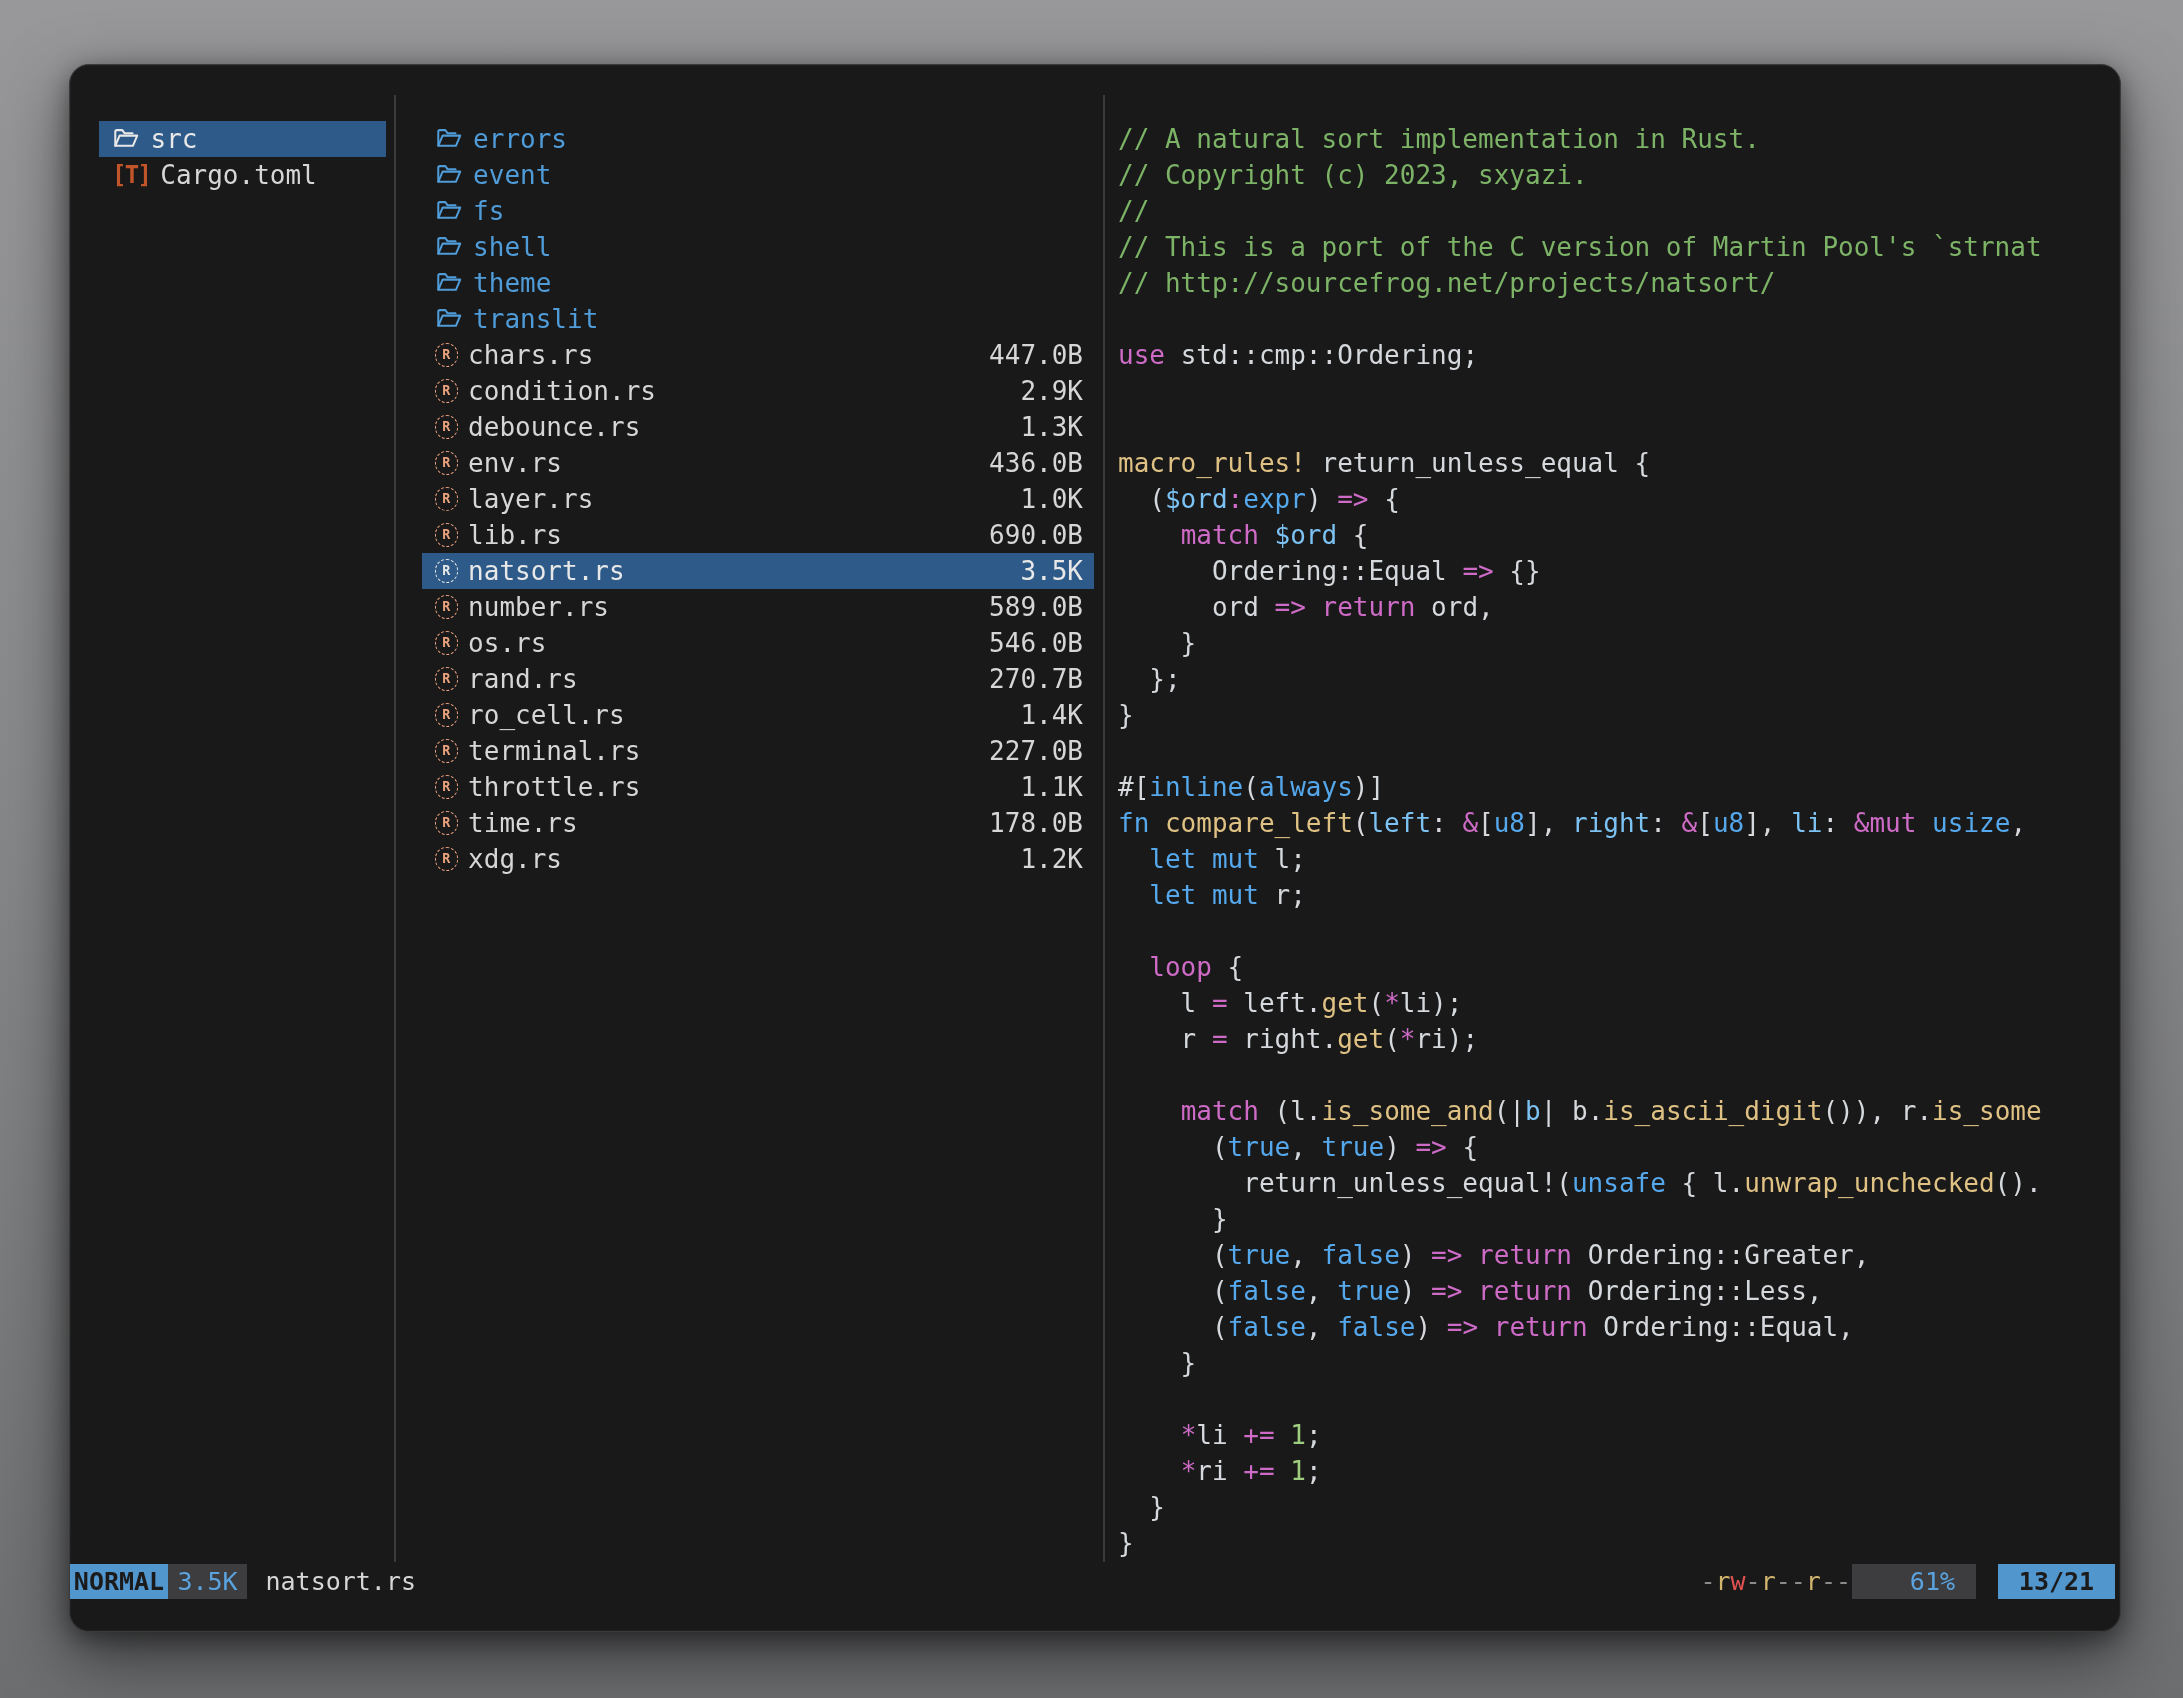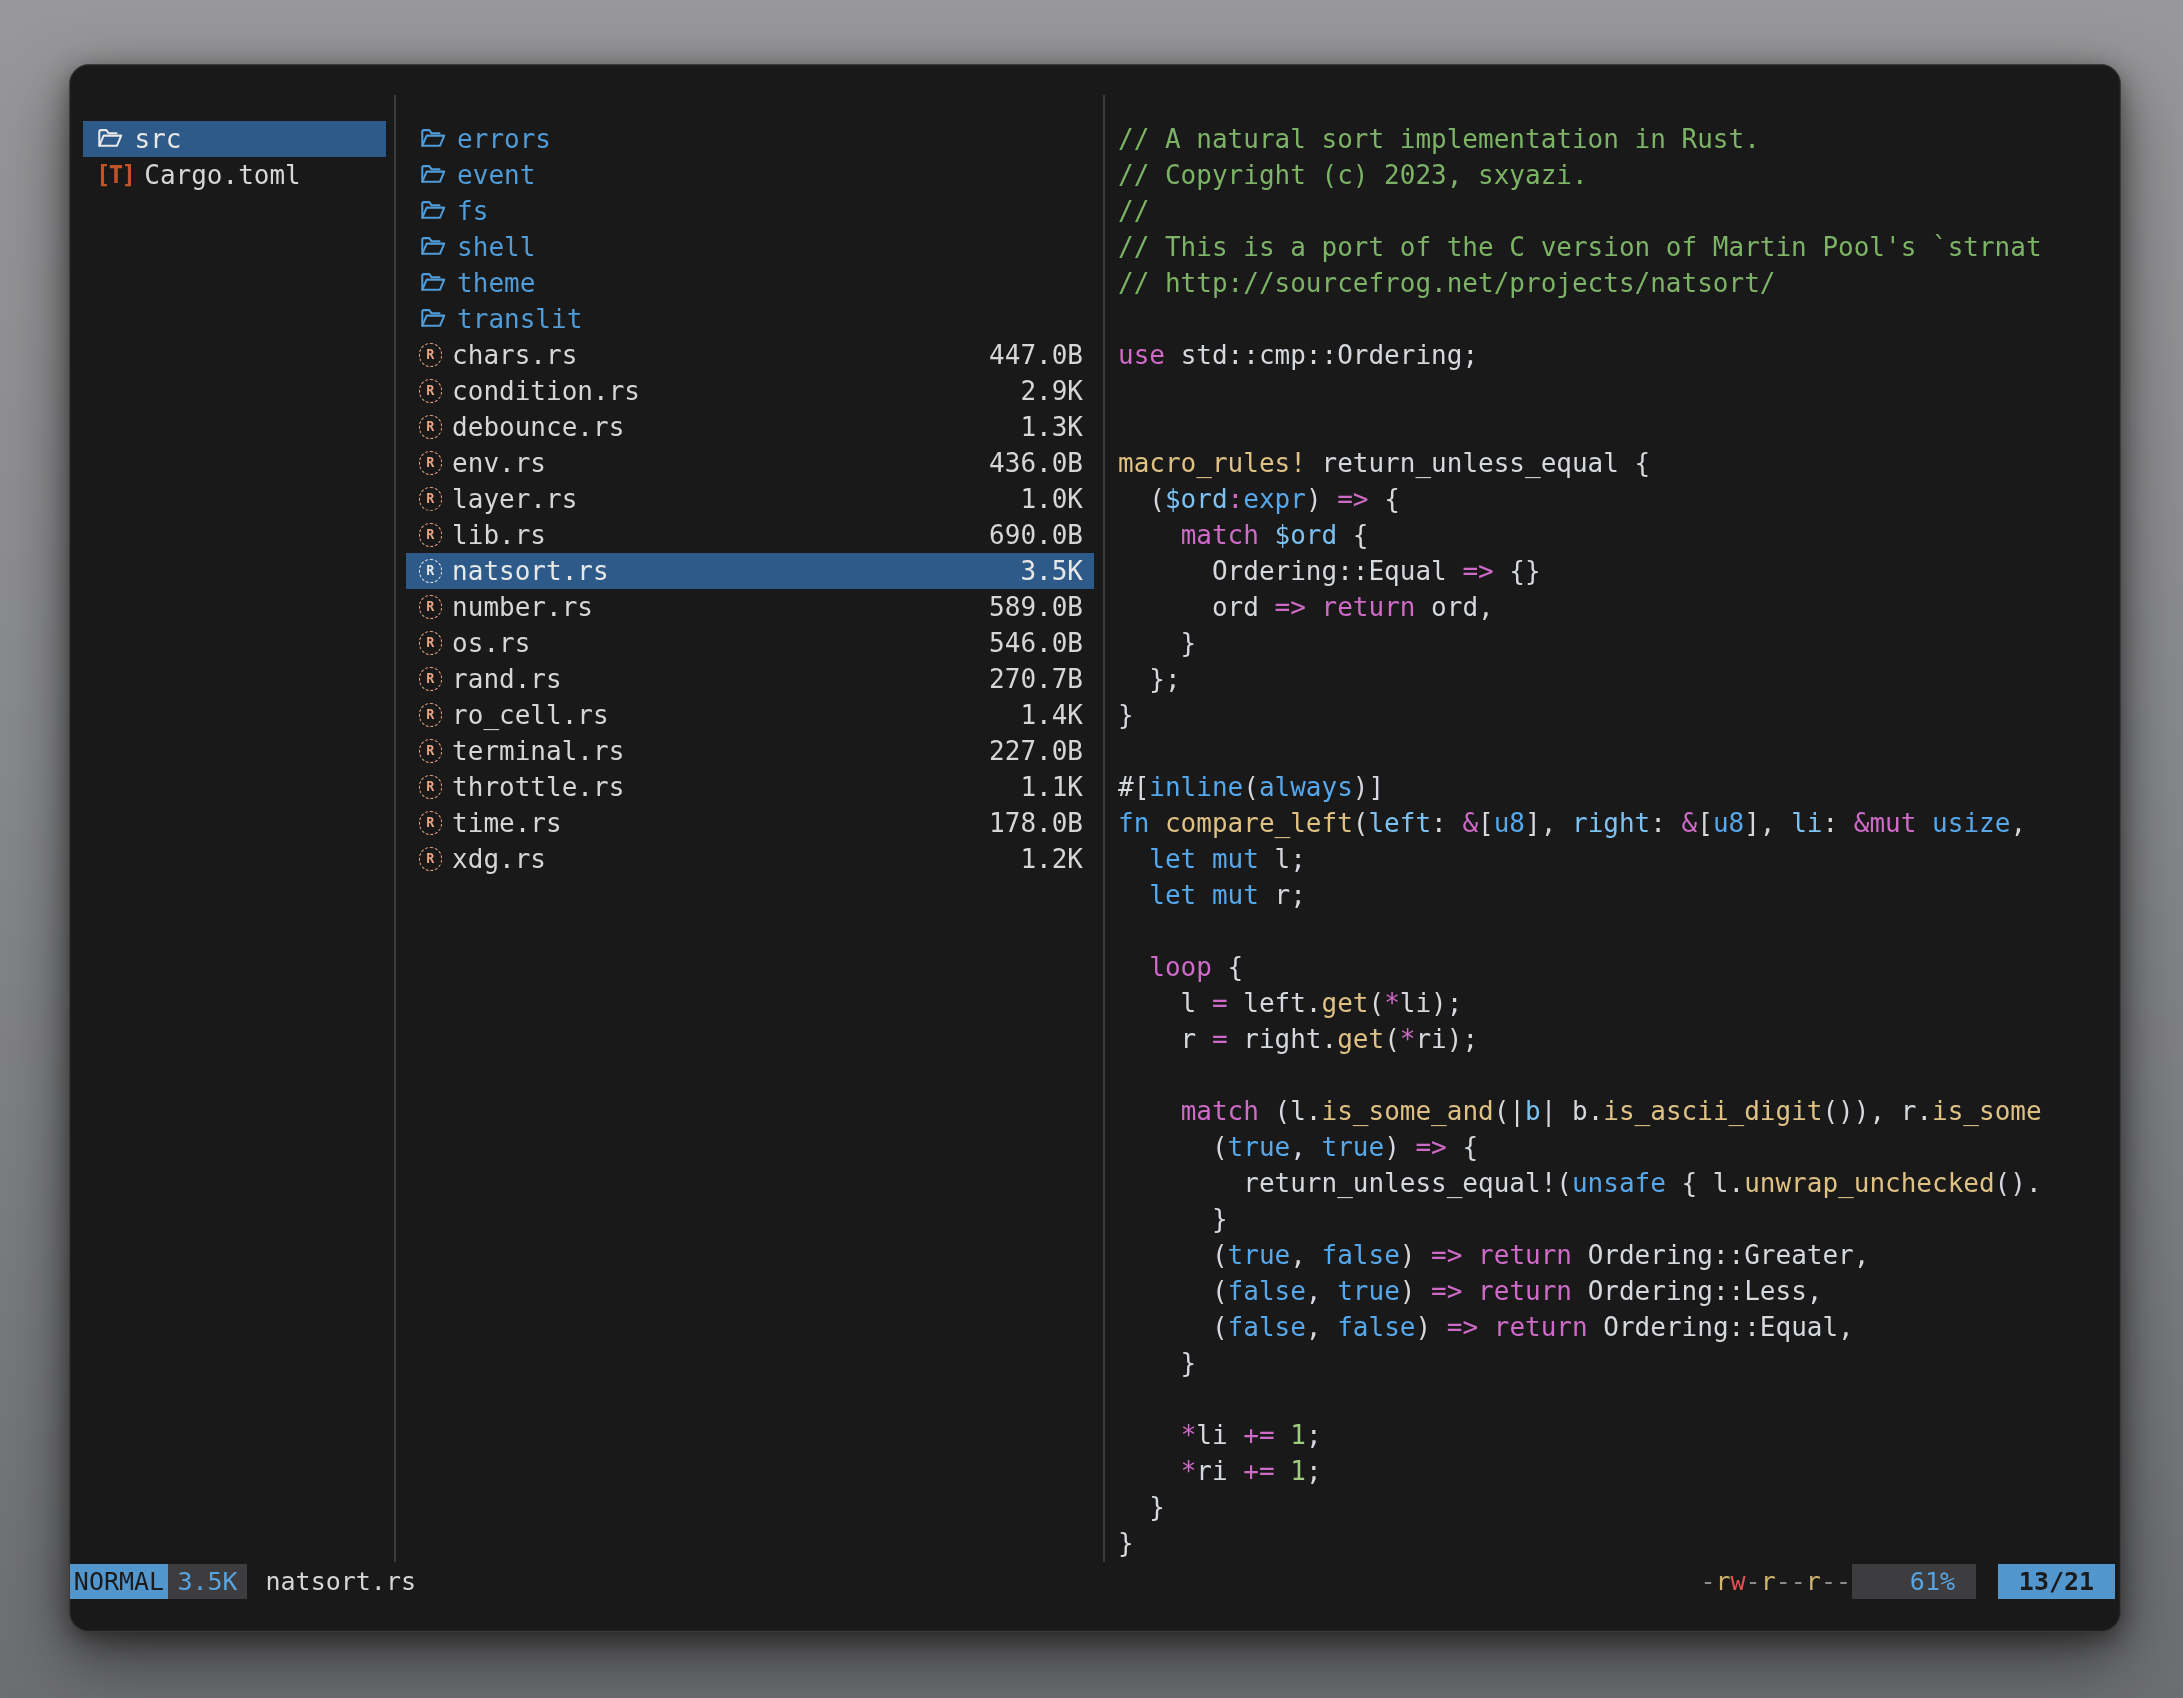--- a/index.html
+++ b/index.html
@@ -24,21 +24,21 @@
     box-shadow:0 25px 67px rgba(0,0,0,.5),0 6.7px 25px rgba(0,0,0,.4),inset 0 0 0 0.8px rgba(255,255,255,.04);
     overflow:hidden;
   }
   .pane-divider{position:absolute;top:30px;height:1467px;width:1.7px;background:var(--divider);}
   .divider-1{left:324px;}
   .divider-2{left:1033px;}
 
   .list{position:absolute;top:56px;font-size:26px;line-height:36px;color:var(--file-text);}
   .parent-list{left:13.4px;width:303px;}
   .current-list{left:336px;width:688px;}
-  .row{height:36px;display:flex;align-items:center;padding:0 11px 0 12.6px;white-space:pre;}
+  .row{height:36px;display:flex;align-items:center;padding:0 11px 0 12.6px;white-space:pre;margin-left:16px;}
   .row.selected{background:var(--sel);}
   .row .name{margin-left:10px;}
   .row .size{margin-left:auto;}
   .row.type-folder .name{color:var(--folder-blue);}
   .row.selected .name,.row.selected .size{color:#e8e8e8;}
 
   .icon{display:inline-flex;align-items:center;justify-content:center;flex:0 0 auto;}
   .icon-folder{color:var(--folder-blue);}
   .row.selected .icon-folder{color:#e8e8e8;}
   .icon-rust{
@@ -54,21 +54,21 @@
   }
   .code-line{height:36px;}
   .c-w{color:var(--code-default);} .c-g{color:var(--code-comment);} .c-p{color:var(--code-pink);}
   .c-b{color:var(--code-blue);} .c-lb{color:var(--code-param);} .c-y{color:var(--code-yellow);}
   .c-n{color:var(--code-green);}
 
   .statusbar{position:absolute;left:0;right:0;top:1499px;height:35px;font-size:25px;line-height:35px;}
   .sb-left{position:absolute;left:0;top:0;display:flex;align-items:center;}
   .sb-right{position:absolute;right:5px;top:0;display:flex;align-items:center;}
   .chip{height:35px;}
-  .chip-mode{width:98px;text-align:center;background:var(--chip-blue);color:var(--chip-dark-text);font-weight:normal;}
+  .chip-mode{width:98px;text-align:center;background:var(--chip-blue);color:var(--chip-dark-text);font-weight:bold;}
   .chip-size{width:79px;text-align:center;background:var(--chip-gray);color:var(--chip-blue-text);}
   .sb-file{margin-left:18.5px;color:var(--file-text);}
   .perms{margin-right:1px;white-space:pre;}
   .perm-gray{color:var(--perm-gray);} .perm-yellow{color:var(--perm-yellow);} .perm-red{color:var(--perm-red);}
   .chip-percent{width:124px;background:var(--chip-gray);color:var(--chip-blue-text);text-align:right;padding-right:21px;}
   .chip-pos{width:117px;background:var(--chip-blue);color:var(--chip-dark-text);font-weight:bold;text-align:center;margin-left:22px;}
 </style>
 </head>
 <body>
 

